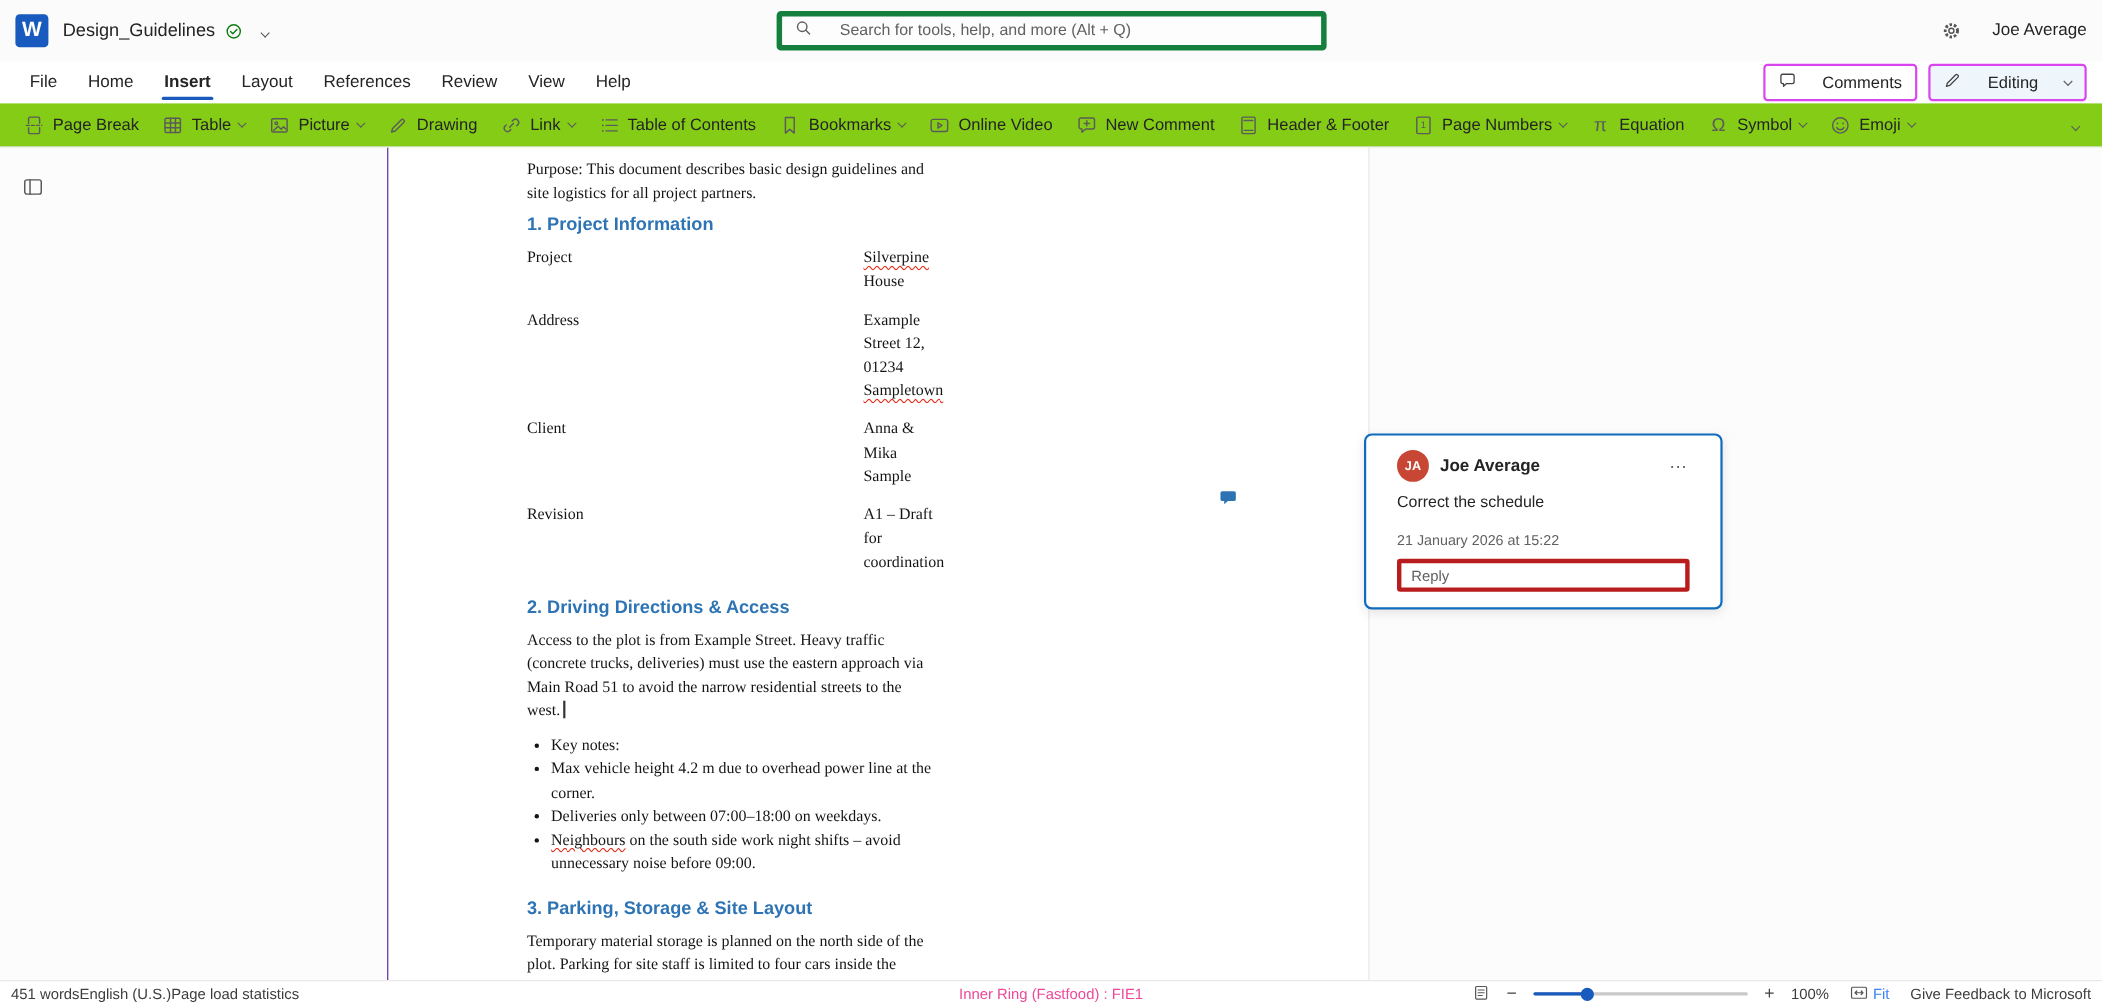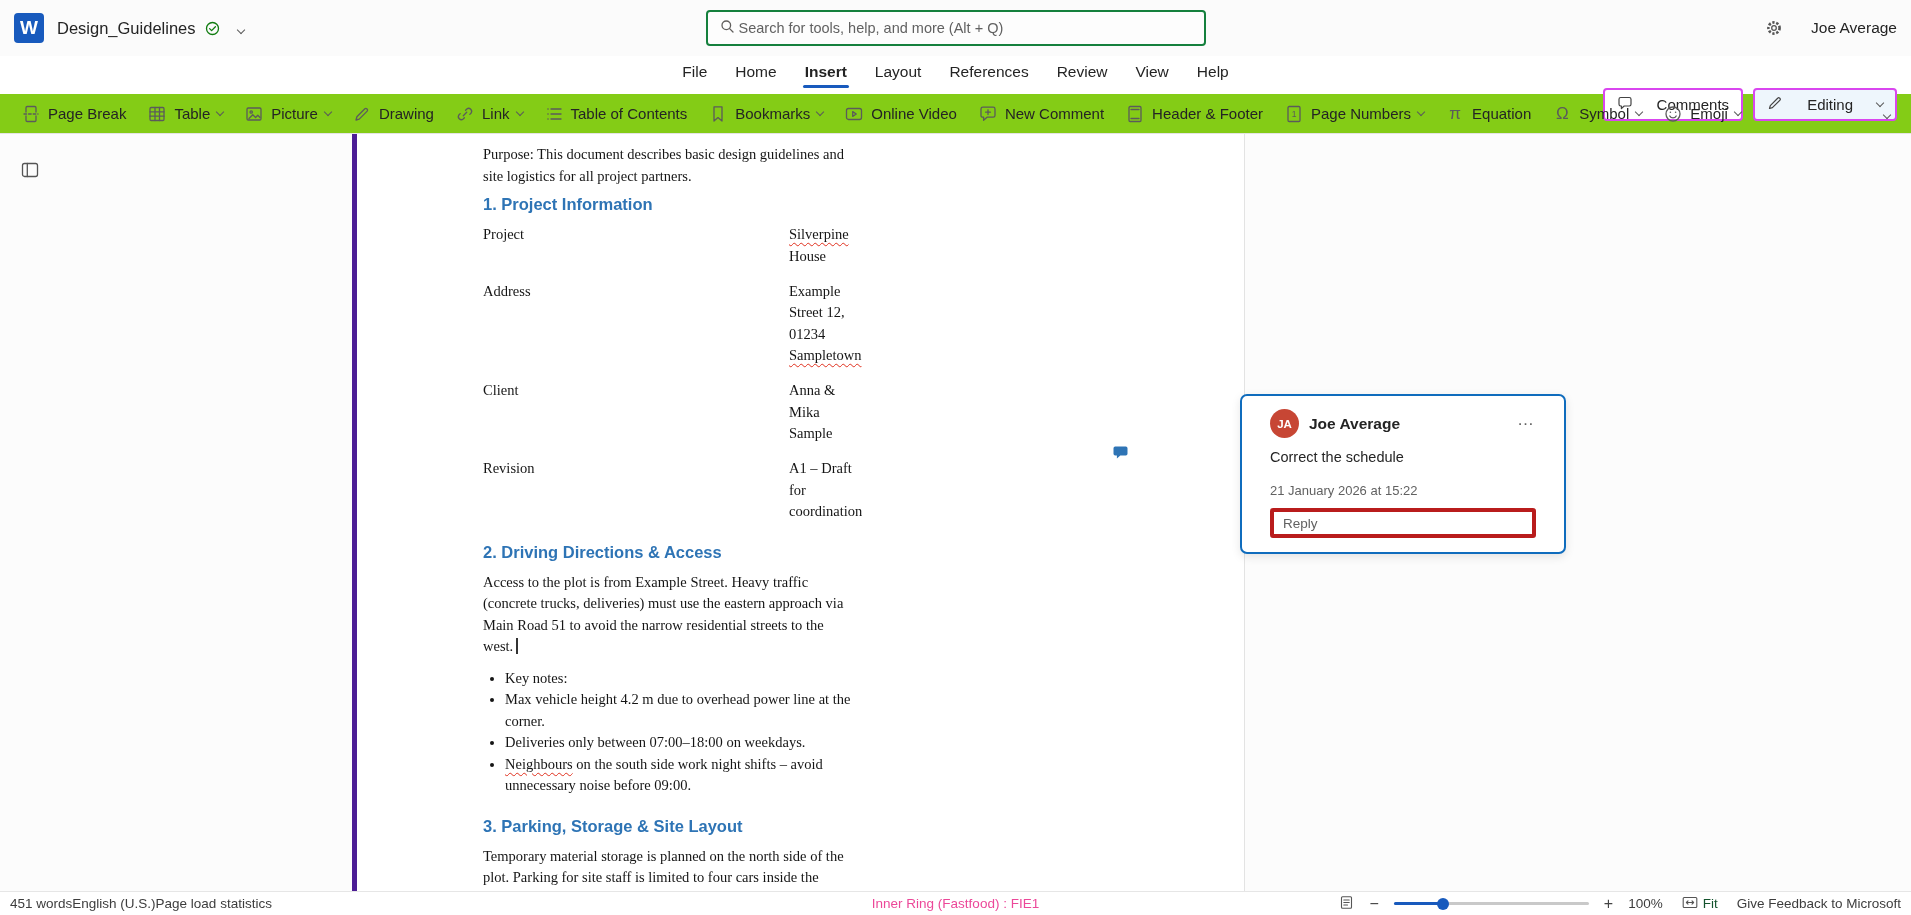--- a/index.html
+++ b/index.html
@@ -17,29 +17,29 @@
   
   .topbar{height:56px;display:flex;align-items:center;padding:0 14px;position:relative;background:#fbfbfb;}
   .word-logo{width:30px;height:30px;border-radius:4px;background:var(--accent);color:#fff;
     font-weight:700;font-size:19px;display:flex;align-items:center;justify-content:center;margin-right:13px;cursor:pointer;}
   .doc-title{font-size:16.5px;color:#242424;margin-right:9px;cursor:pointer;}
   .saved{display:flex;align-items:center;margin-right:14px;cursor:pointer;}
   .chev{display:inline-block;width:6px;height:6px;border-right:1.4px solid #5a5a5a;border-bottom:1.4px solid #5a5a5a;
     transform:rotate(45deg);margin-top:-3px;}
   .title-chev{background:none;border:none;padding:4px;cursor:pointer;}
   .search-box{position:absolute;left:50%;transform:translateX(-50%);top:10px;width:500px;height:36px;
-    background:#fdfdfd;border:2px solid #15803d;border-radius:4px;display:flex;align-items:center;padding:0 12px;gap:2px;cursor:text;}
+    background:#fdfdfd;border:5px solid #15803d;border-radius:4px;display:flex;align-items:center;padding:0 12px;gap:24px;cursor:text;}
   .search-box input{border:none;outline:none;background:transparent;font-size:14.5px;flex:1;color:#242424;}
   input::placeholder{color:#616161;}
   .topbar-right{margin-left:auto;display:flex;align-items:center;gap:24px;}
   .gear-btn{background:none;border:none;padding:4px;cursor:pointer;display:flex;}
   .user-name{font-size:15.5px;white-space:nowrap;cursor:pointer;}
 
   
-  .menubar{height:38px;display:flex;align-items:center;padding:0 14px;background:#fff;flex-direction:column;}
+  .menubar{height:38px;display:flex;align-items:center;padding:0 14px;background:#fff;}
   .menu-tabs{display:flex;gap:2px;}
   .menu-tab{position:relative;padding:7px 13px;font-size:15.5px;background:none;border:none;cursor:pointer;}
   .menu-tab.active{font-weight:700;}
   .menu-tab.active::after{content:"";position:absolute;left:11px;right:11px;bottom:0;height:3px;border-radius:2px;background:var(--accent);}
   .menubar-right{margin-left:auto;display:flex;gap:10px;align-items:center;}
   .pill-btn{display:flex;align-items:center;gap:24px;padding:5px 12px;border:2px solid #d946ef;border-radius:4px;
     background:#fff;font-size:15px;cursor:pointer;}
   .pill-btn.editing{background:#eef6fc;}
   .pill-btn svg{stroke:#444;fill:none;stroke-width:1.2;stroke-linecap:round;stroke-linejoin:round;}
 
@@ -49,21 +49,21 @@
   .ric{width:20px;height:20px;display:flex;align-items:center;justify-content:center;color:#5b5b5b;}
   .ric svg{stroke:#5b5b5b;fill:none;stroke-width:1.3;stroke-linecap:round;stroke-linejoin:round;}
   .glyph{font-size:17px;color:#5b5b5b;line-height:1;}
   .ribbon-collapse{margin-left:auto;background:none;border:none;padding:9px;cursor:pointer;}
 
   
   .workspace{position:relative;height:757px;background:#fcfcfc;overflow:hidden;}
   .pane-toggle{position:absolute;left:16px;top:22px;background:none;border:none;padding:4px;cursor:pointer;}
   .pane-toggle svg{stroke:#555;fill:none;stroke-width:1.3;stroke-linecap:round;}
   .page{position:absolute;left:352px;top:0;width:893px;height:100%;background:#fff;
-    border-left:5px solid #4c1d95;border-right:1px solid #e3e3e3;}
+    border-left:1px solid #4c1d95;border-right:1px solid #e3e3e3;}
   .page-content{padding:10px 118px 0 126px;cursor:text;}
   .doc{font-family:"Liberation Serif","DejaVu Serif",serif;font-size:14.5px;line-height:21.5px;color:#151515;width:612px;}
   .doc p{margin:0 0 2px;}
   .dh{font-family:"Liberation Sans","DejaVu Sans",sans-serif;font-size:16.5px;font-weight:700;color:var(--heading);
     margin:18px 0 9px;line-height:22px;}
   .dh.first{margin-top:6px;}
   .kv{margin-top:8px;}
   .kv-row{display:flex;margin-bottom:13.5px;}
   .kv-key{flex:0 0 306px;}
   .doc ul{margin:10px 0 0;padding-left:22px;}
@@ -90,21 +90,21 @@
     padding:0 10px;font-size:13.5px;color:#3d3d3d;position:relative;}
   .sb-left{display:flex;align-items:center;}
   .sb-item{background:none;border:none;font-size:13.5px;color:#3d3d3d;cursor:pointer;padding:0;white-space:nowrap;}
   .sb-center{position:absolute;left:50%;transform:translateX(-50%);color:#ec4899;white-space:nowrap;}
   .sb-right{margin-left:auto;display:flex;align-items:center;gap:13px;}
   .sb-right svg{stroke:#555;fill:none;stroke-width:1.1;stroke-linecap:round;stroke-linejoin:round;}
   .zoom-btn{background:none;border:none;font-size:16px;line-height:1;color:#444;cursor:pointer;padding:0 2px;}
   .zoom-track{width:195px;height:3px;background:#c9c9c9;border-radius:2px;position:relative;cursor:pointer;}
   .zoom-fill{position:absolute;left:0;top:0;height:100%;width:49px;background:var(--accent);border-radius:2px;}
   .zoom-handle{position:absolute;left:43px;top:50%;transform:translateY(-50%);width:12px;height:12px;border-radius:50%;background:var(--accent);cursor:grab;}
-  .fit-wrap{display:flex;align-items:center;gap:5px;background:none;border:none;cursor:pointer;font-size:13.5px;color:#14532d;}
+  .fit-wrap{display:flex;align-items:center;gap:5px;background:none;border:none;cursor:pointer;font-size:13.5px;color:#3b82f6;}
 </style>
 </head>
 <body>
 
 <header class="topbar">
   <div class="word-logo">
     <span>W</span>
   </div>
   <div class="doc-title">Design_Guidelines</div>
   <span class="saved">

